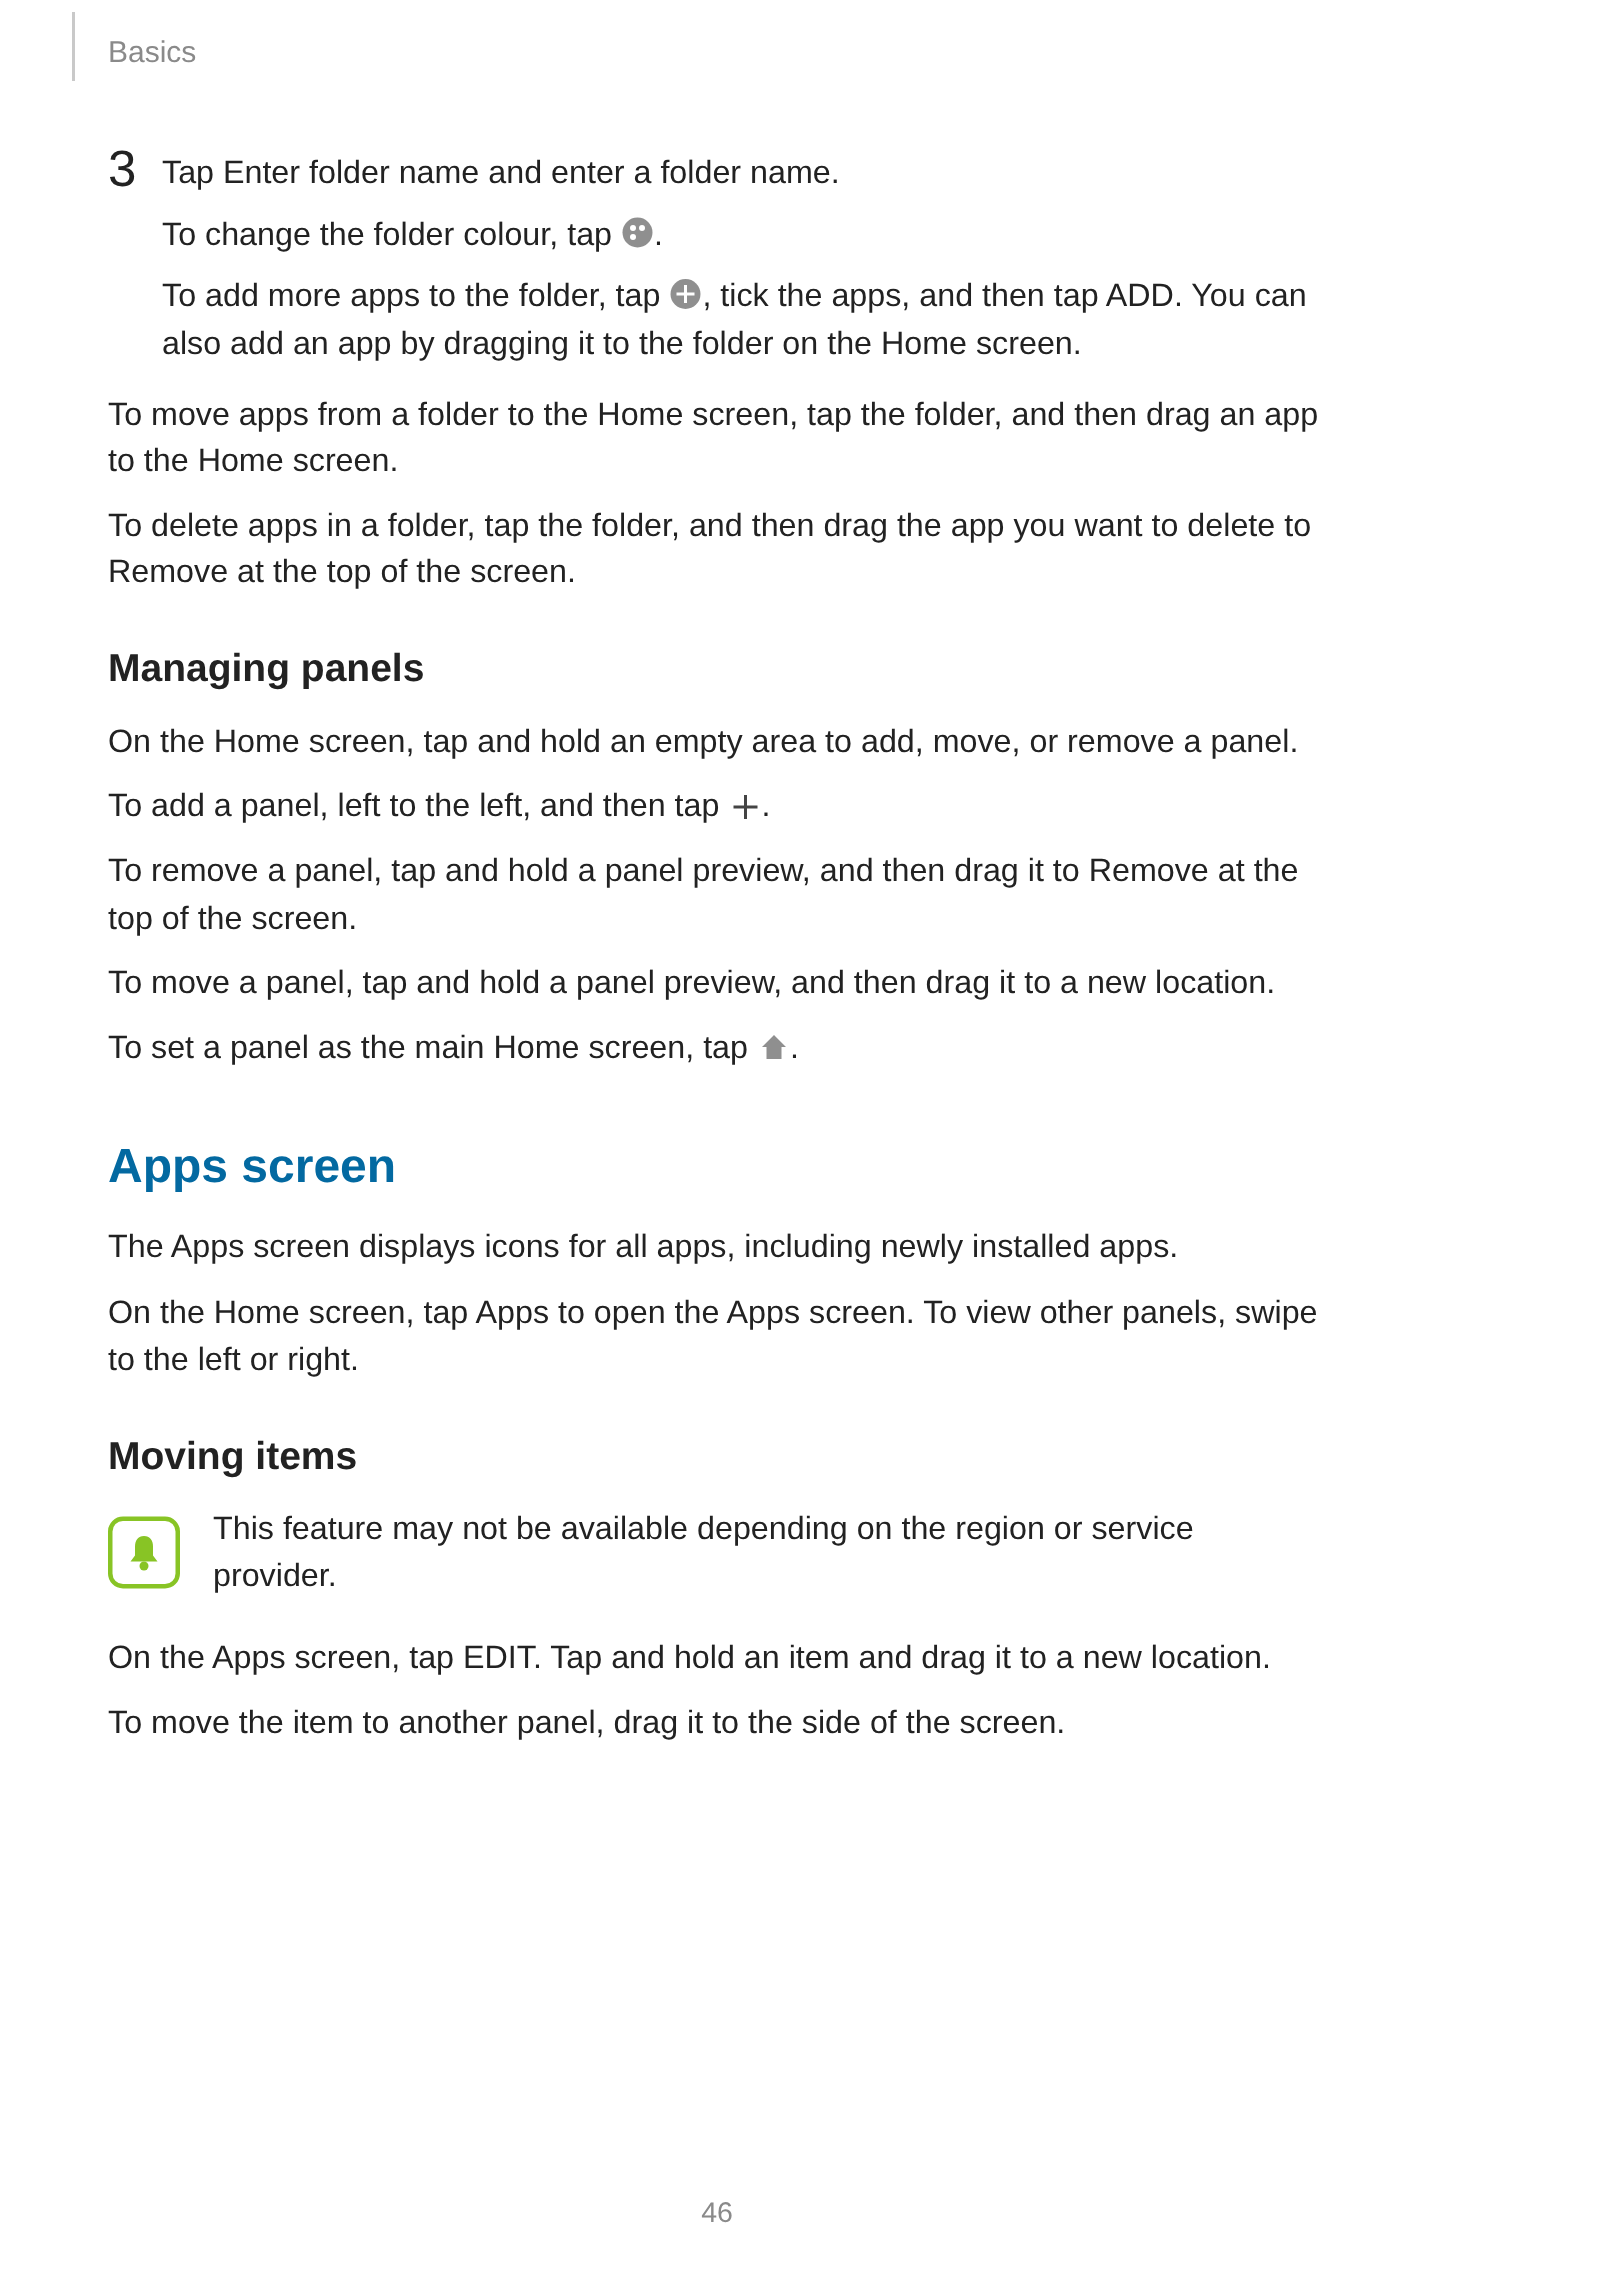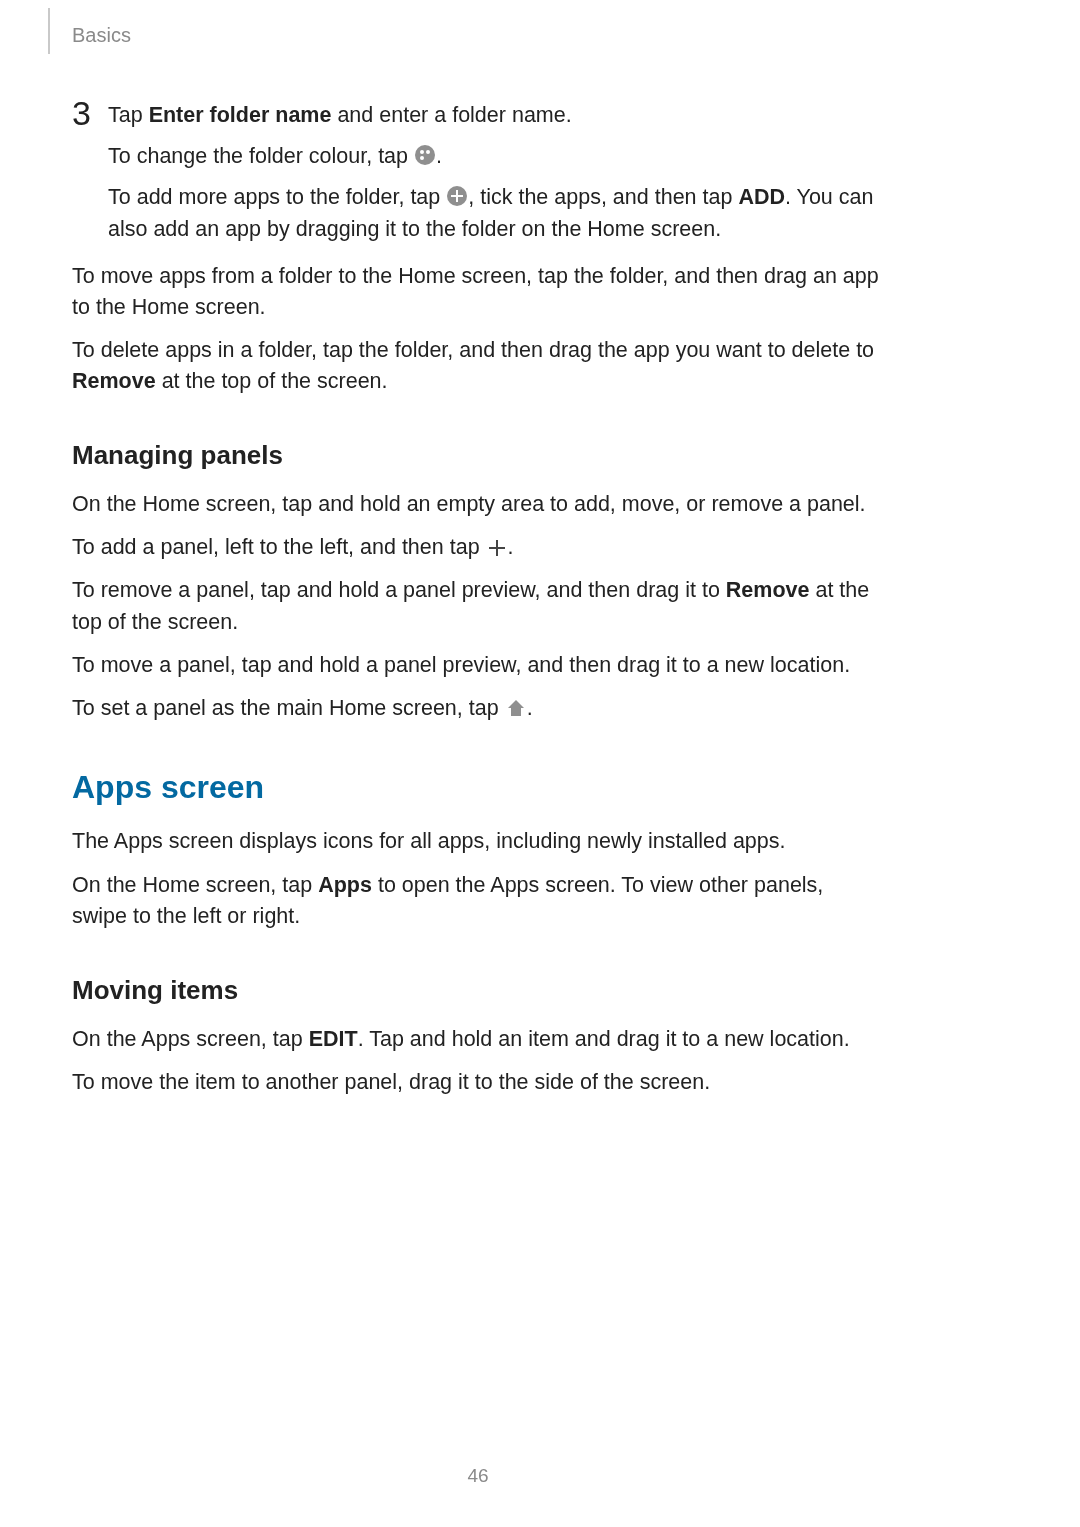--- a/index.html
+++ b/index.html
@@ -50,32 +50,32 @@
     flex-shrink: 0;
     line-height: 1.05;
     margin-top: -4px;
   }
   .step-body { flex: 1; }
   .step-body p { margin-bottom: 10px; }
   .outdent { margin-left: 0; }
   .h3 {
     font-size: 26px;
     font-weight: 700;
-    margin-top: 40px;
+    margin-top: 30px;
     margin-bottom: 14px;
     color: #222;
   }
   .h2 {
     font-size: 32px;
     font-weight: 700;
     color: #0369a1;
     margin-top: 40px;
     margin-bottom: 16px;
   }
-  b { font-weight: 700; }
+  b { font-weight: 400; }
   .note-row {
     display: flex;
     align-items: center;
     gap: 22px;
     margin: 14px 0 24px 0;
   }
   .note-icon-box {
     width: 48px;
     height: 48px;
     border: 3px solid #88c425;
@@ -170,20 +170,29 @@
     </p>
 
     <div class="h2">Apps screen</div>
     <p>The Apps screen displays icons for all apps, including newly installed apps.</p>
     <p>
       <span>On the Home screen, tap </span><b>Apps</b><span> to open the Apps screen. To view other panels, swipe to the left or right.</span>
     </p>
 
     <div class="h3">Moving items</div>
 
+    <div class="note-row">
+      <div class="note-icon-box">
+        <svg width="30" height="30" viewBox="0 0 30 30">
+          <path d="M15 4 C11 4 9 7 9 11 L9 17 L6 21 L24 21 L21 17 L21 11 C21 7 19 4 15 4 Z" fill="#88c425"></path>
+          <circle cx="15" cy="24" r="3" fill="#88c425"></circle>
+        </svg>
+      </div>
+      <div>This feature may not be available depending on the region or service provider.</div>
+    </div>
 
     <p>
       <span>On the Apps screen, tap </span><b>EDIT</b><span>. Tap and hold an item and drag it to a new location.</span>
     </p>
     <p>To move the item to another panel, drag it to the side of the screen.</p>
 
   </div>
 
   <div class="page-number">46</div>
 </div>

